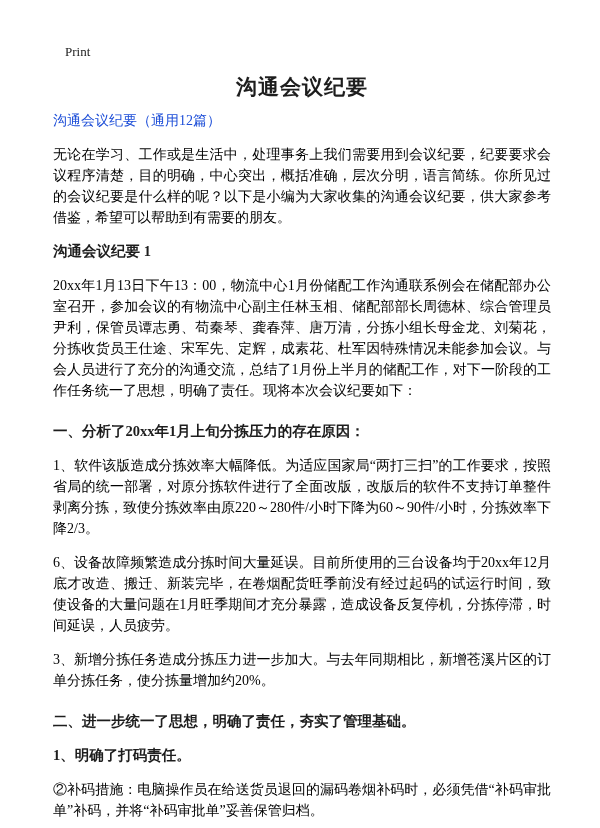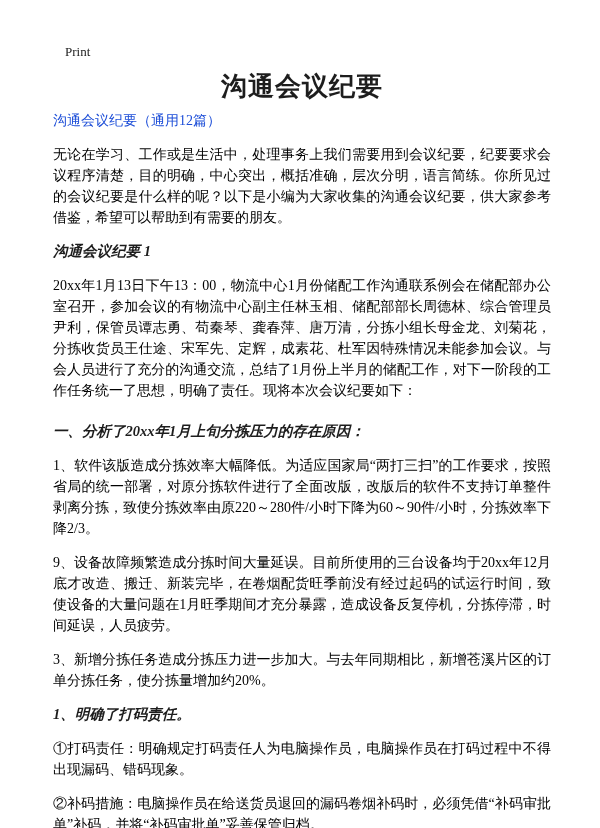--- a/index.html
+++ b/index.html
@@ -24,21 +24,21 @@
   .print-link {
     display: inline-block;
     font-size: 13px;
     line-height: 16px;
     color: #222222;
     text-decoration: none;
     margin: 0 0 13px 12px;
     cursor: pointer;
   }
   h1.doc-title {
-    font-size: 26px;
+    font-size: 21px;
     line-height: 28px;
     font-weight: bold;
     text-align: center;
     margin: 0 0 9px 0;
     color: #1d1d1d;
     letter-spacing: 1px;
   }
   p.doc-subtitle {
     font-size: 14px;
     line-height: 21px;
@@ -53,21 +53,20 @@
     color: #000000;
     word-break: break-all;
   }
   .doc-body h2.block-heading,
   .doc-body h3.block-heading {
     font-size: 14.5px;
     line-height: 21px;
     font-weight: bold;
     margin: 4px 0 13px 0;
     color: #1d1d1d;
-    font-style: italic;
   }
   .doc-body h3.major-heading {
     margin-top: 20px;
   }
 </style>
 </head>
 <body>
 
 <div class="page">
 
@@ -82,25 +81,25 @@
     <p>无论在学习、工作或是生活中，处理事务上我们需要用到会议纪要，纪要要求会议程序清楚，目的明确，中心突出，概括准确，层次分明，语言简练。你所见过的会议纪要是什么样的呢？以下是小编为大家收集的沟通会议纪要，供大家参考借鉴，希望可以帮助到有需要的朋友。</p>
 
     <h2 class="block-heading">沟通会议纪要 1</h2>
 
     <p>20xx年1月13日下午13：00，物流中心1月份储配工作沟通联系例会在储配部办公室召开，参加会议的有物流中心副主任林玉相、储配部部长周德林、综合管理员尹利，保管员谭志勇、苟秦琴、龚春萍、唐万清，分拣小组长母金龙、刘菊花，分拣收货员王仕途、宋军先、定辉，成素花、杜军因特殊情况未能参加会议。与会人员进行了充分的沟通交流，总结了1月份上半月的储配工作，对下一阶段的工作任务统一了思想，明确了责任。现将本次会议纪要如下：</p>
 
     <h3 class="block-heading major-heading">一、分析了20xx年1月上旬分拣压力的存在原因：</h3>
 
     <p>1、软件该版造成分拣效率大幅降低。为适应国家局“两打三扫”的工作要求，按照省局的统一部署，对原分拣软件进行了全面改版，改版后的软件不支持订单整件剥离分拣，致使分拣效率由原220～280件/小时下降为60～90件/小时，分拣效率下降2/3。</p>
 
-    <p>9、设备故障频繁造成分拣时间大量延误。目前所使用的三台设备均于20xx年12月底才改造、搬迁、新装完毕，在卷烟配货旺季前没有经过起码的试运行时间，致使设备的大量问题在1月旺季期间才充分暴露，造成设备反复停机，分拣停滞，时间延误，人员疲劳。</p>
+    <p>6、设备故障频繁造成分拣时间大量延误。目前所使用的三台设备均于20xx年12月底才改造、搬迁、新装完毕，在卷烟配货旺季前没有经过起码的试运行时间，致使设备的大量问题在1月旺季期间才充分暴露，造成设备反复停机，分拣停滞，时间延误，人员疲劳。</p>
 
     <p>3、新增分拣任务造成分拣压力进一步加大。与去年同期相比，新增苍溪片区的订单分拣任务，使分拣量增加约20%。</p>
 
+    <h3 class="block-heading major-heading">二、进一步统一了思想，明确了责任，夯实了管理基础。</h3>
 
     <h3 class="block-heading">1、明确了打码责任。</h3>
 
-    <p>①打码责任：明确规定打码责任人为电脑操作员，电脑操作员在打码过程中不得出现漏码、错码现象。</p>
 
     <p>②补码措施：电脑操作员在给送货员退回的漏码卷烟补码时，必须凭借“补码审批单”补码，并将“补码审批单”妥善保管归档。</p>
 
   </div>
 </div>
 
 </body></html>

